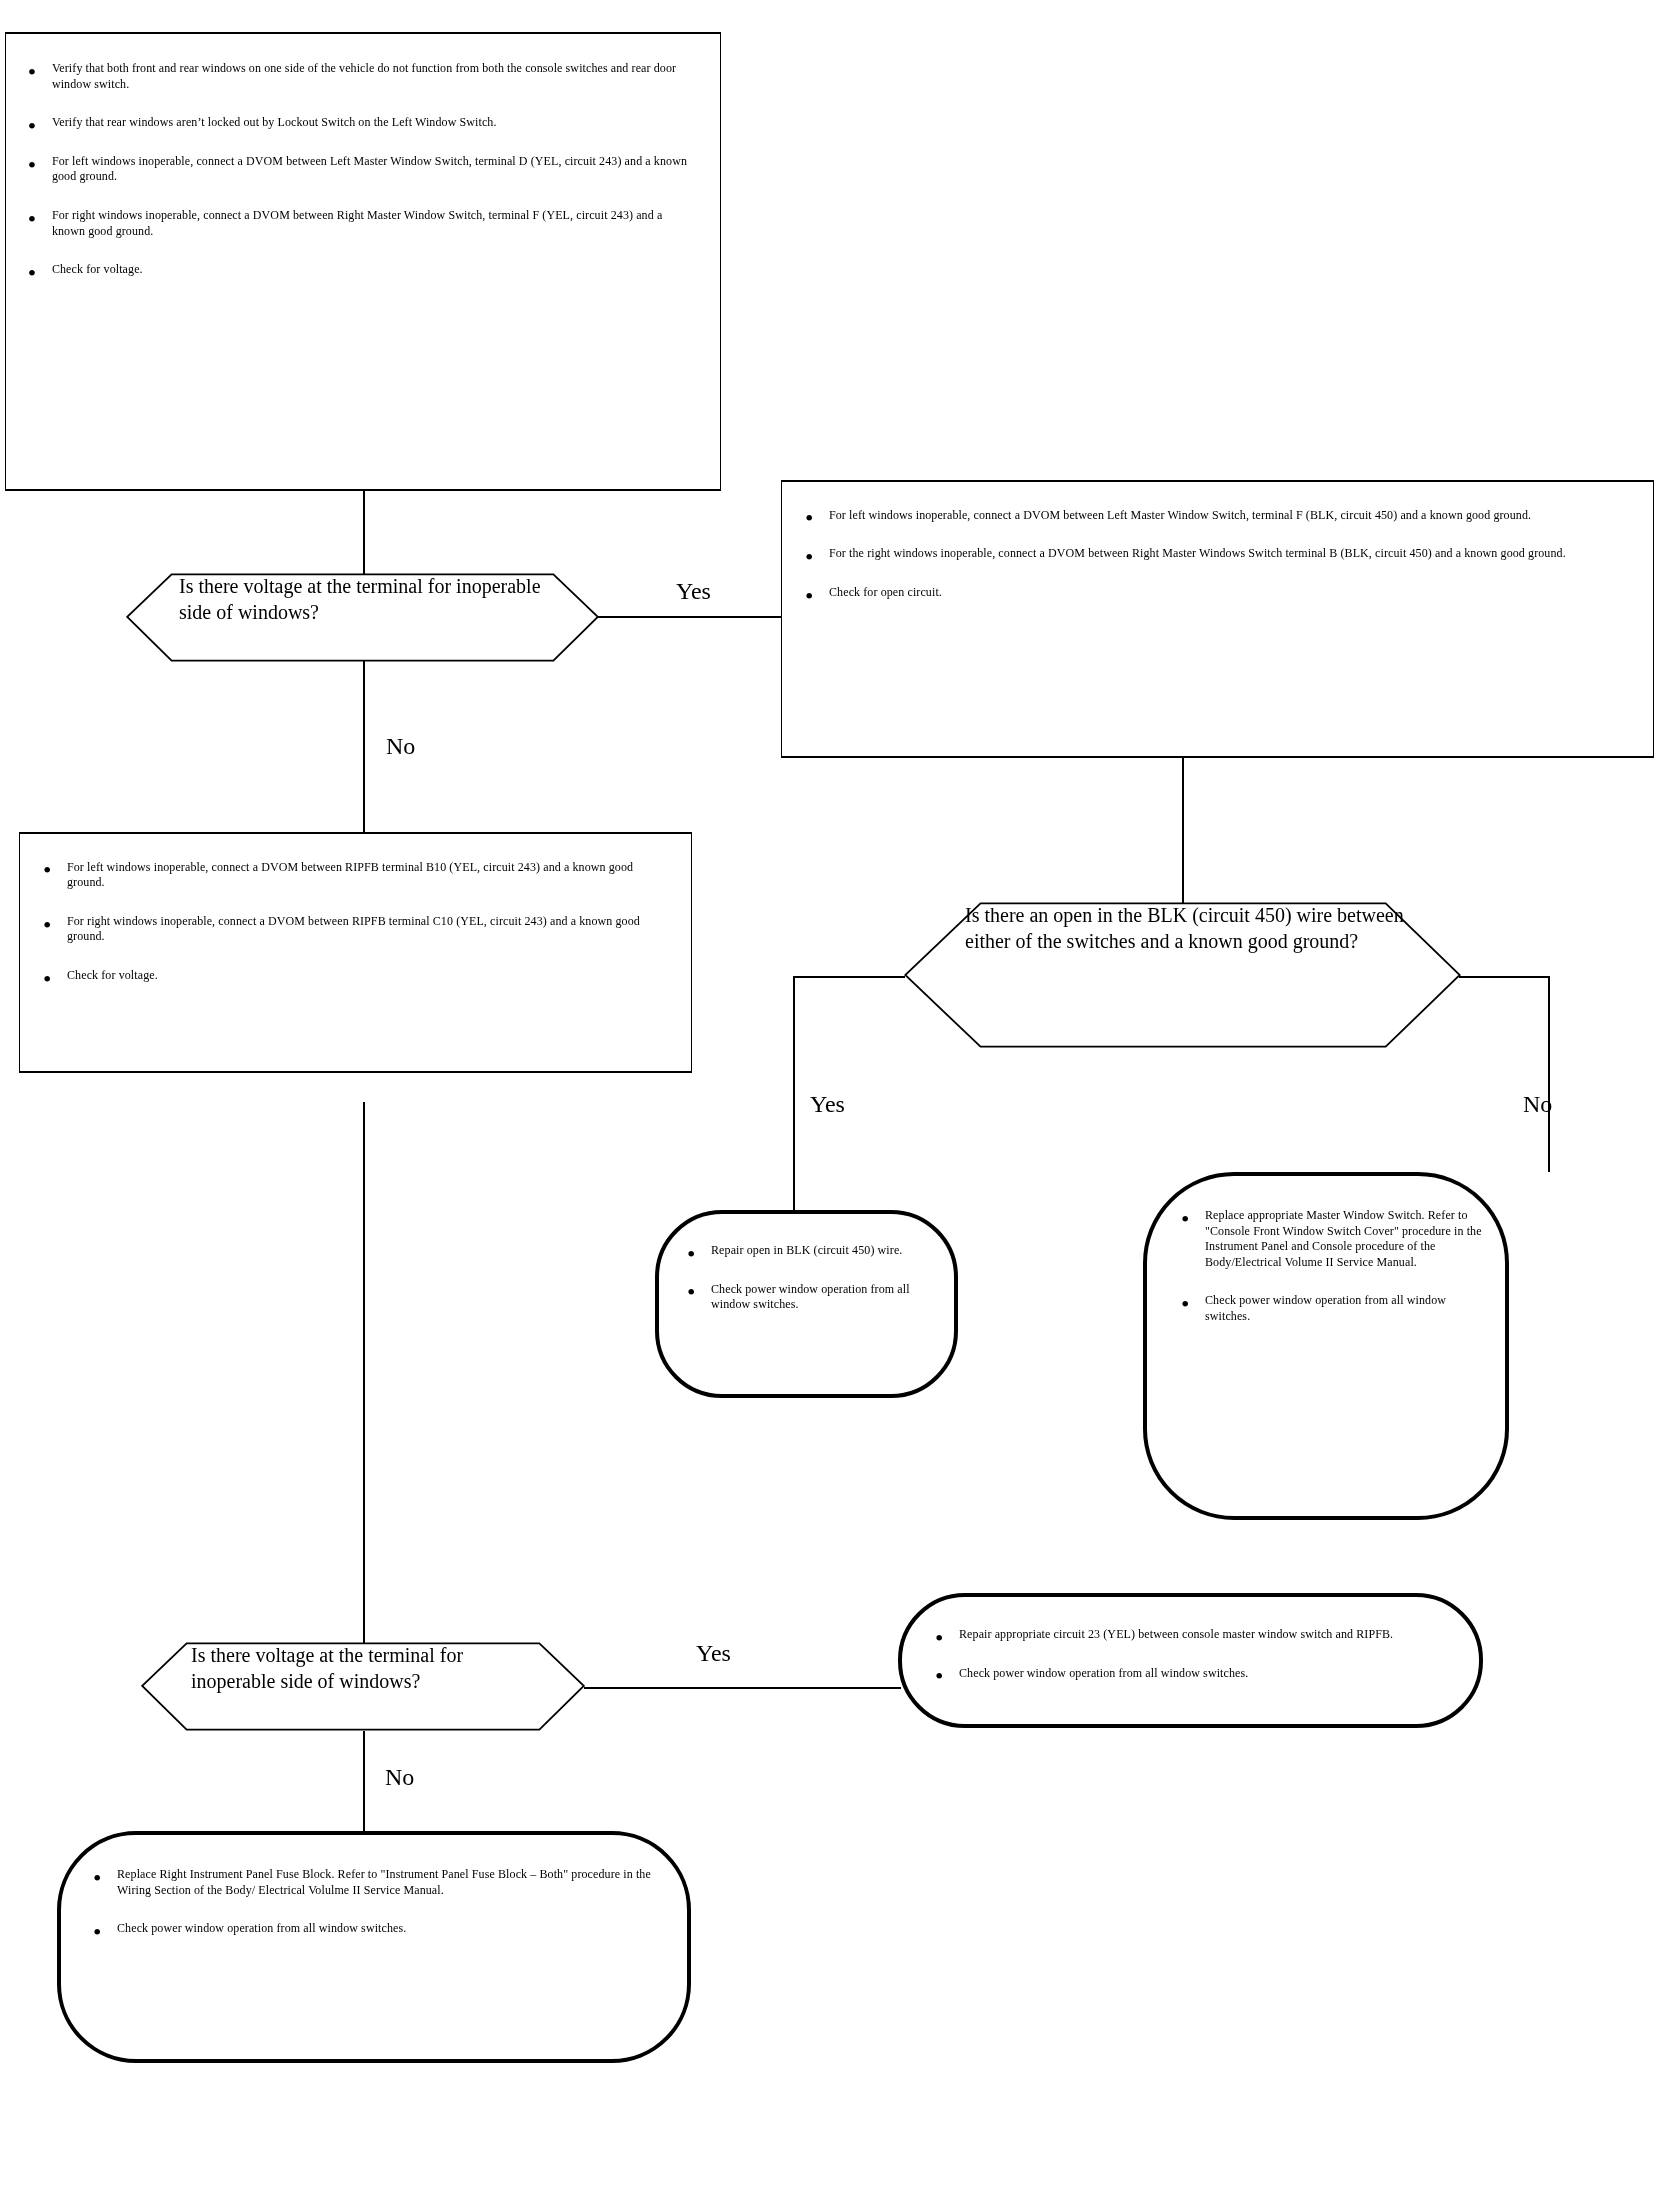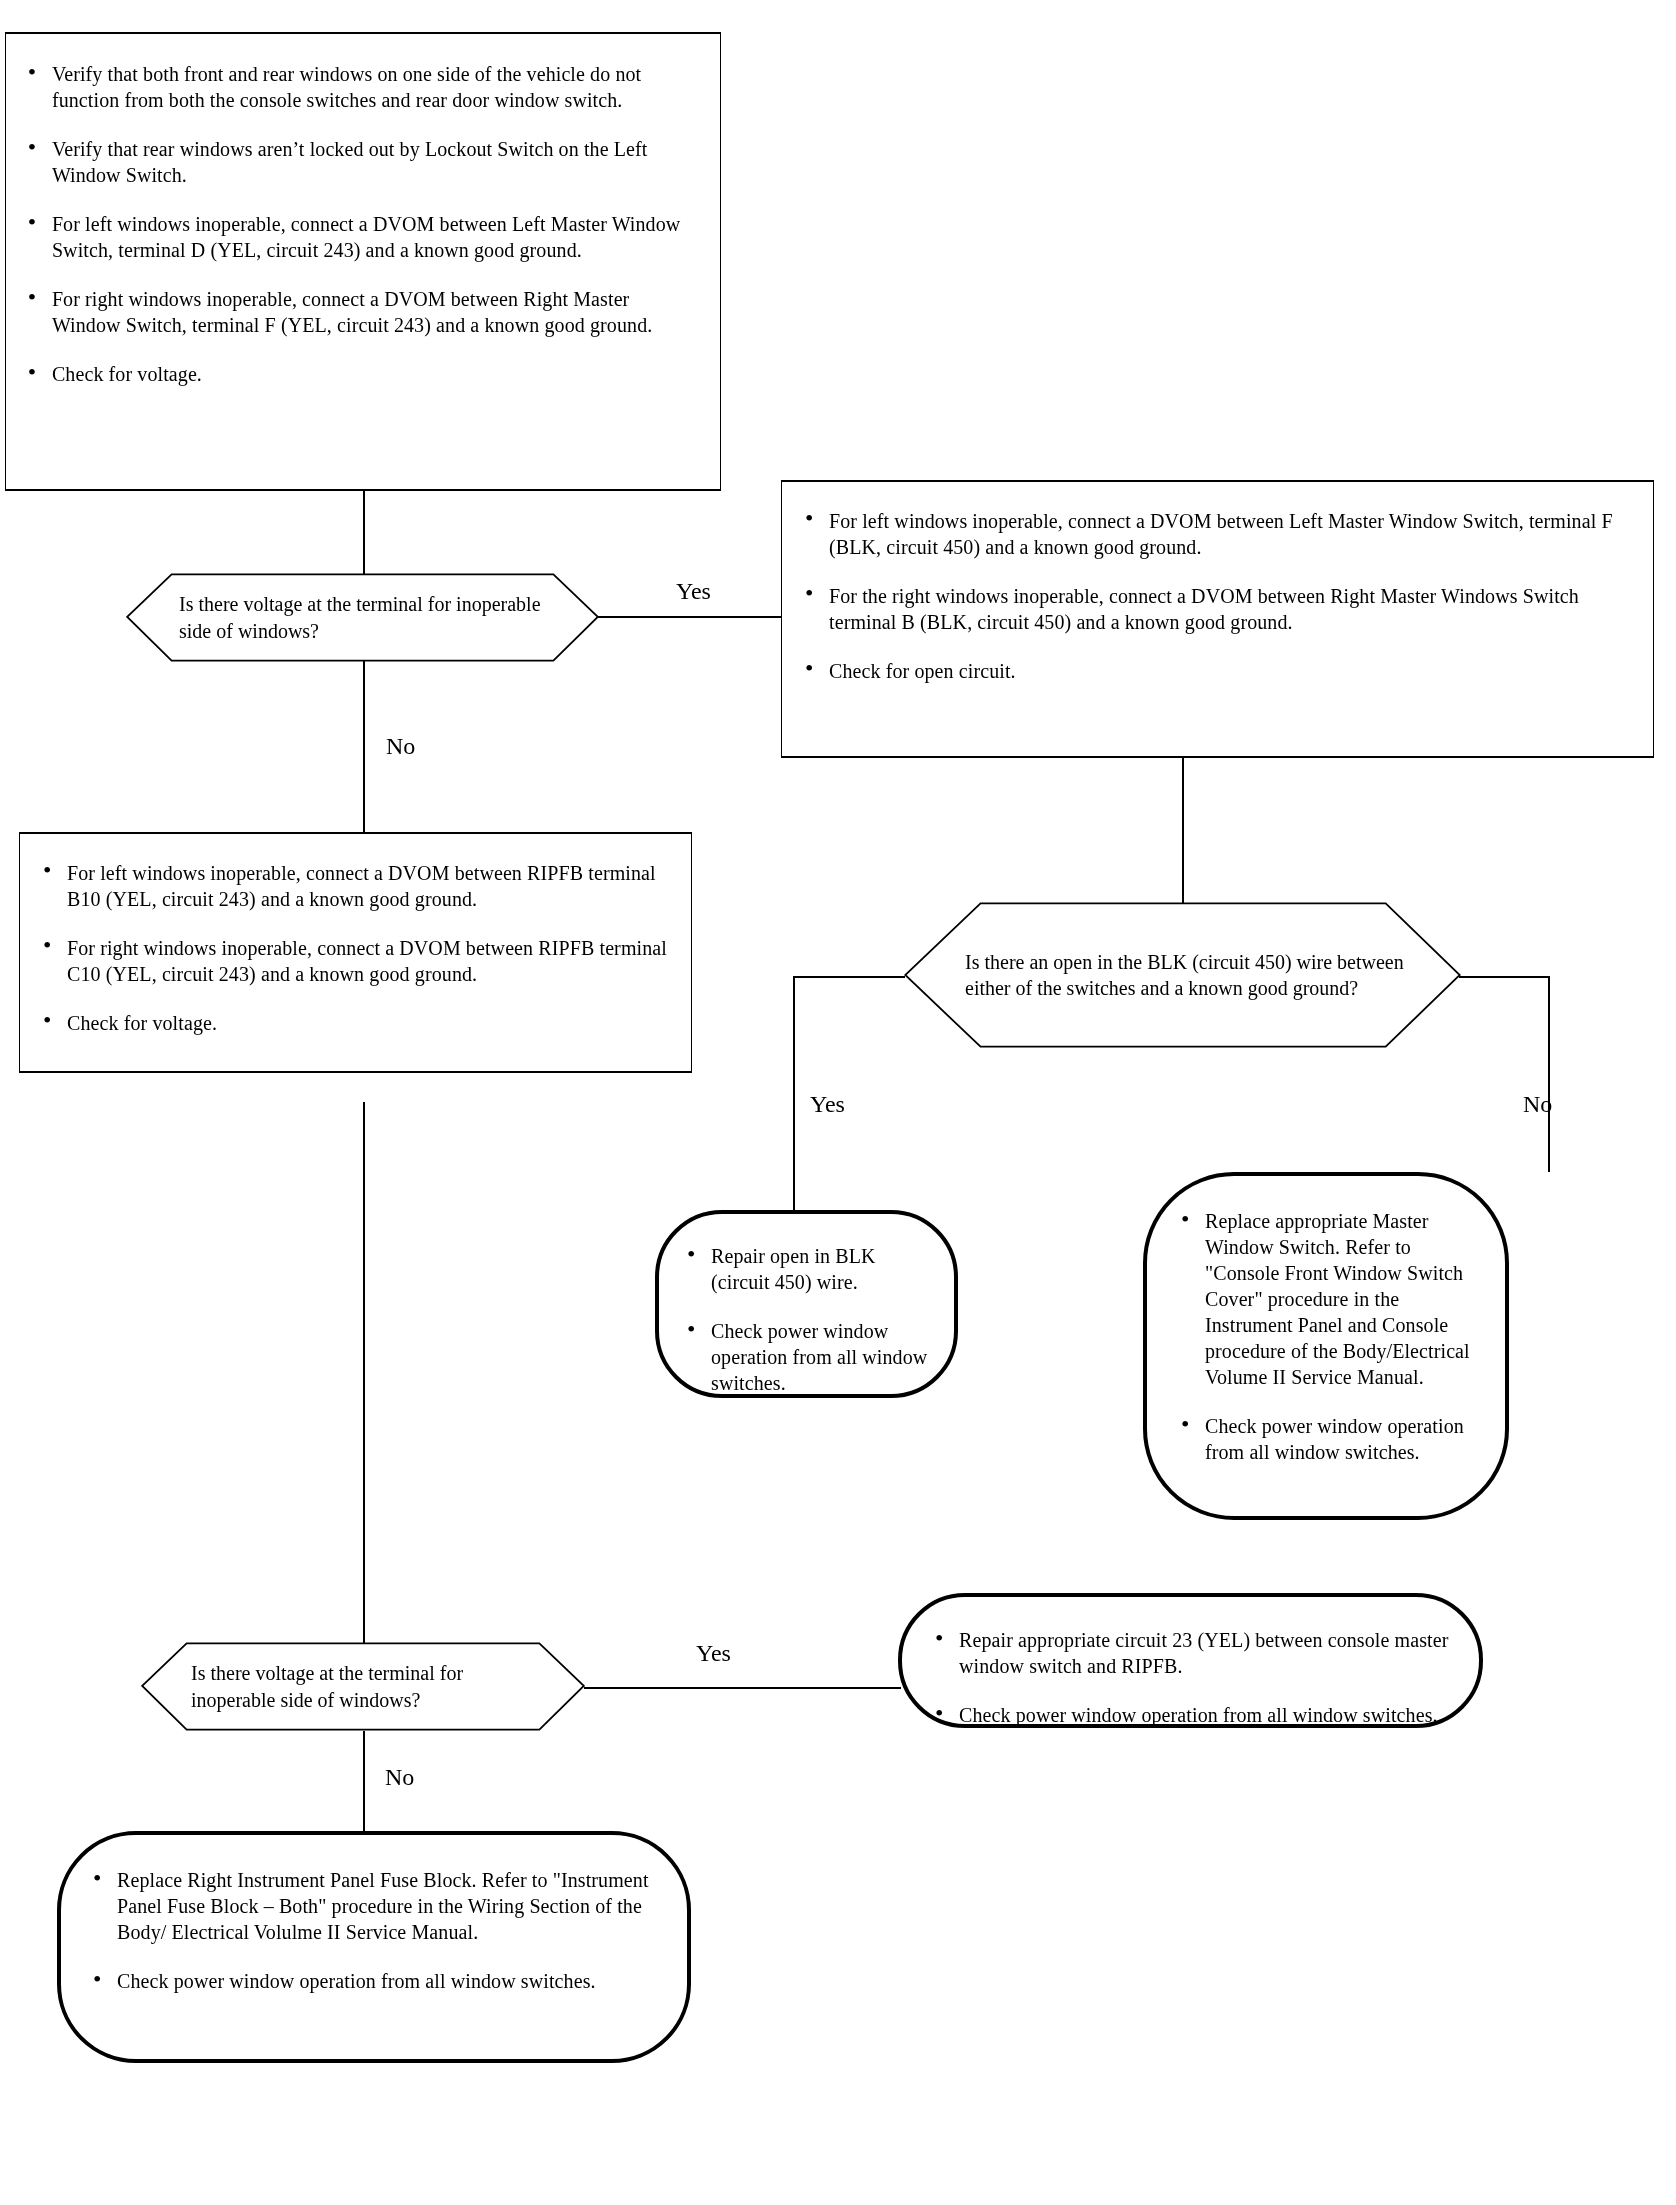--- a/index.html
+++ b/index.html
@@ -37,21 +37,20 @@
   }
   .hex-wrap svg {
     position: absolute;
     left: 0; top: 0;
     display: block;
   }
   .hex-text {
     position: absolute;
     box-sizing: border-box;
     display: flex;
-    align-items: center;
   }
   
   ul.bullets {
     list-style: none;
     margin: 0;
     padding: 0;
   }
   ul.bullets > li {
     position: relative;
     padding-left: 29px;
@@ -60,21 +59,21 @@
   ul.bullets > li:last-child { margin-bottom: 0; }
   ul.bullets > li::before {
     content: "\2022";
     position: absolute;
     left: 4.9px;
     top: -1.2px;
     font-size: 24px;
     line-height: 1;
   }
   .body-txt {
-    font-size: 20px;
+    font-size: 12px;
     line-height: 1.30;
     letter-spacing: 0.1px;
   }
   .hex-txt {
     font-size: 20px;
     line-height: 1.32;
   }
   
   .vline {
     position: absolute;

